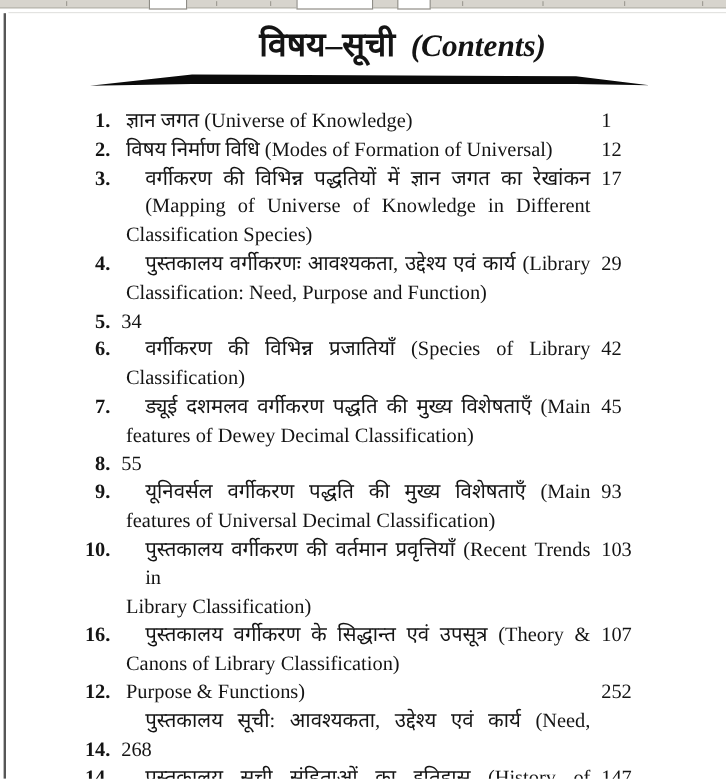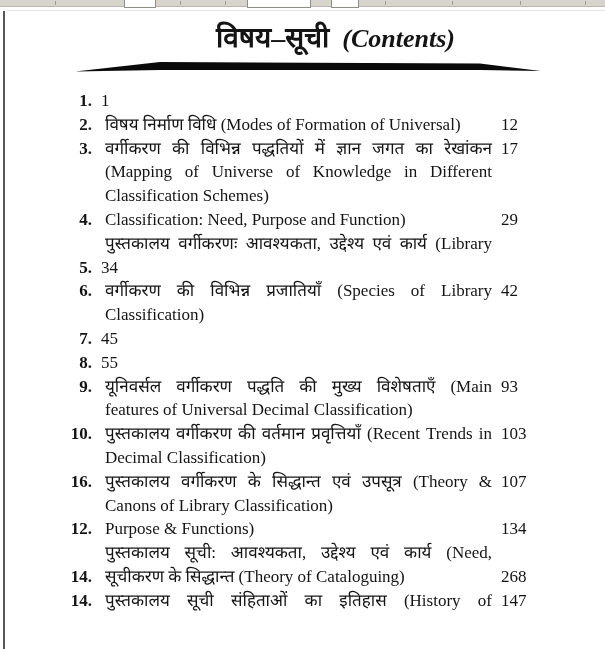--- a/index.html
+++ b/index.html
@@ -57,21 +57,21 @@
   .num {
     flex: none; width: 26px;
     text-align: right; font-weight: bold;
     font-size: 17px; line-height: 23.8px;
   }
   .txt {
     flex: none; width: 387px; margin-left: 13px;
     font-size: 17px; line-height: 23.8px;
   }
   .line { text-align: justify; }
-  .line.j { text-align-last: justify; }
+  .line.j { text-align-last: justify; margin-left: 16px; }
   .pg {
     flex: 1; padding-left: 9px;
     font-size: 17px; line-height: 23.8px;
     text-align: left; white-space: nowrap;
   }
 </style>
 </head>
 <body>
 
 <div class="topbar">
@@ -97,103 +97,107 @@
 
 <div class="divider-wrap">
   <svg width="467" height="16" viewBox="0 0 467 16" xmlns="http://www.w3.org/2000/svg">
     <polygon points="0,11.5 85,2 405,3.5 466,11 405,10 85,10" fill="#0a0a0a"></polygon>
   </svg>
 </div>
 
 <div class="toc">
     <div class="row">
       <div class="num">1.</div>
+      <div class="txt">
+        <div class="line">ज्ञान जगत (Universe of Knowledge)</div>
+      </div>
       <div class="pg">1</div>
     </div>
     <div class="row">
       <div class="num">2.</div>
       <div class="txt">
         <div class="line">विषय निर्माण विधि (Modes of Formation of Universal)</div>
       </div>
       <div class="pg">12</div>
     </div>
     <div class="row">
       <div class="num">3.</div>
       <div class="txt">
         <div class="line j">वर्गीकरण की विभिन्न पद्धतियों में ज्ञान जगत का रेखांकन</div>
         <div class="line j">(Mapping of Universe of Knowledge in Different</div>
-        <div class="line">Classification Schemes)</div>
+        <div class="line">Classification Species)</div>
       </div>
       <div class="pg">17</div>
     </div>
     <div class="row">
       <div class="num">4.</div>
       <div class="txt">
+        <div class="line j">पुस्तकालय वर्गीकरणः आवश्यकता, उद्देश्य एवं कार्य (Library</div>
         <div class="line">Classification: Need, Purpose and Function)</div>
-        <div class="line j">पुस्तकालय वर्गीकरणः आवश्यकता, उद्देश्य एवं कार्य (Library</div>
       </div>
       <div class="pg">29</div>
     </div>
     <div class="row">
       <div class="num">5.</div>
       <div class="pg">34</div>
     </div>
     <div class="row">
       <div class="num">6.</div>
       <div class="txt">
         <div class="line j">वर्गीकरण की विभिन्न प्रजातियाँ (Species of Library</div>
         <div class="line">Classification)</div>
       </div>
       <div class="pg">42</div>
     </div>
     <div class="row">
       <div class="num">7.</div>
+      <div class="txt">
+        <div class="line j">ड्यूई दशमलव वर्गीकरण पद्धति की मुख्य विशेषताएँ (Main</div>
+        <div class="line">features of Dewey Decimal Classification)</div>
+      </div>
       <div class="pg">45</div>
     </div>
     <div class="row">
       <div class="num">8.</div>
       <div class="pg">55</div>
     </div>
     <div class="row">
       <div class="num">9.</div>
       <div class="txt">
         <div class="line j">यूनिवर्सल वर्गीकरण पद्धति की मुख्य विशेषताएँ (Main</div>
         <div class="line">features of Universal Decimal Classification)</div>
       </div>
       <div class="pg">93</div>
     </div>
     <div class="row">
       <div class="num">10.</div>
       <div class="txt">
         <div class="line j">पुस्तकालय वर्गीकरण की वर्तमान प्रवृत्तियाँ (Recent Trends in</div>
-        <div class="line">Decimal Classification)</div>
+        <div class="line">Library Classification)</div>
       </div>
       <div class="pg">103</div>
     </div>
     <div class="row">
       <div class="num">16.</div>
       <div class="txt">
         <div class="line j">पुस्तकालय वर्गीकरण के सिद्धान्त एवं उपसूत्र (Theory &amp;</div>
         <div class="line">Canons of Library Classification)</div>
       </div>
       <div class="pg">107</div>
     </div>
     <div class="row">
       <div class="num">12.</div>
       <div class="txt">
         <div class="line">Purpose &amp; Functions)</div>
         <div class="line j">पुस्तकालय सूची: आवश्यकता, उद्देश्य एवं कार्य (Need,</div>
       </div>
-      <div class="pg">134</div>
+      <div class="pg">252</div>
     </div>
     <div class="row">
       <div class="num">14.</div>
-      <div class="txt">
-        <div class="line">सूचीकरण के सिद्धान्त (Theory of Cataloguing)</div>
-      </div>
       <div class="pg">268</div>
     </div>
     <div class="row">
       <div class="num">14.</div>
       <div class="txt">
         <div class="line j">पुस्तकालय सूची संहिताओं का इतिहास (History of</div>
       </div>
       <div class="pg">147</div>
     </div>
   </div>

